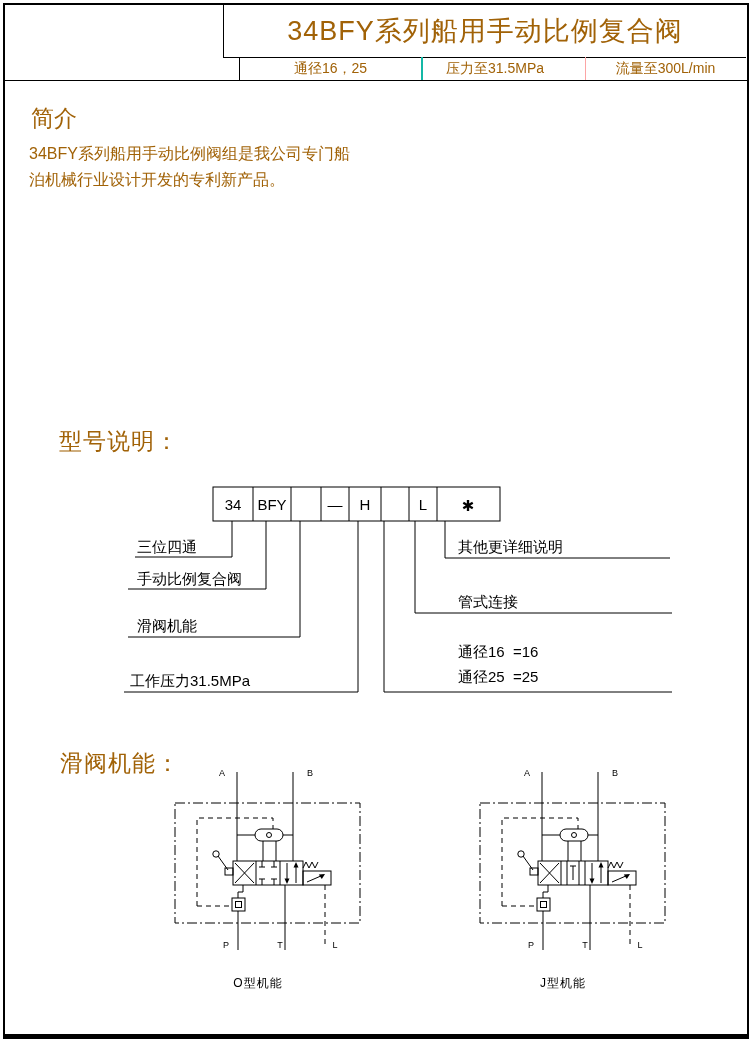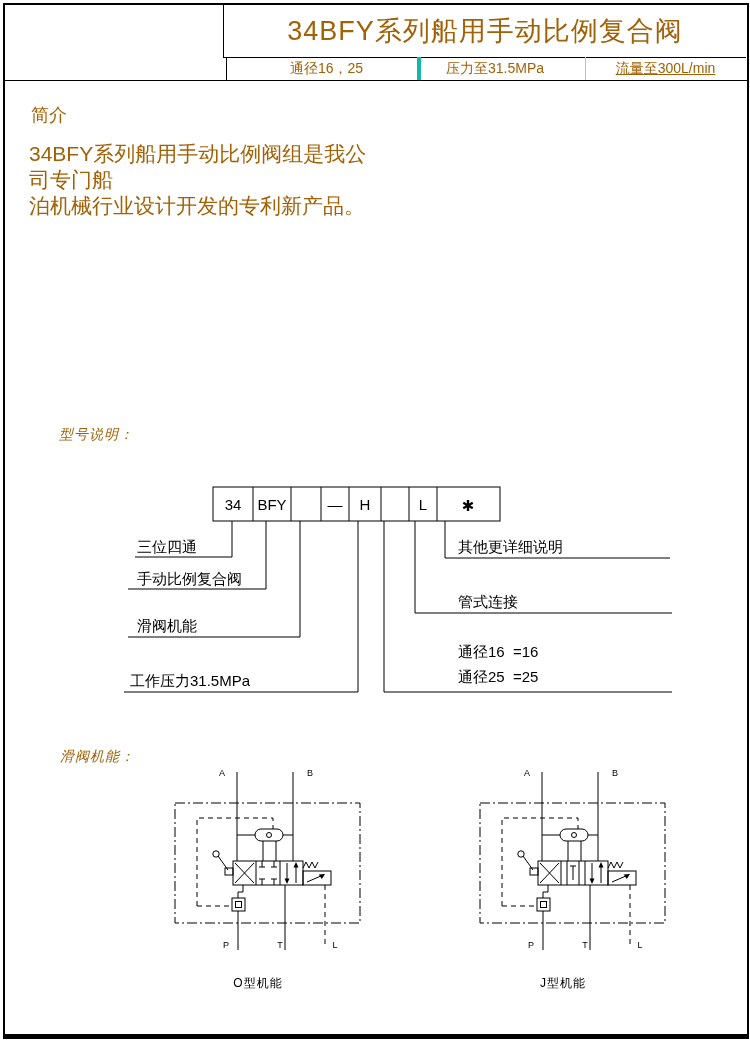--- a/index.html
+++ b/index.html
@@ -14,32 +14,32 @@
   .title-cell{
     position:absolute;left:223px;top:5px;width:522px;height:52px;
     border-bottom:1px solid #000;border-left:1px solid #000;
     display:flex;align-items:center;justify-content:center;
     font-size:27px;letter-spacing:1px;white-space:nowrap;
   }
   .spec-cell{
     position:absolute;top:57px;height:23px;display:flex;align-items:center;justify-content:center;
     font-size:14px;white-space:nowrap;
   }
-  .spec-1{left:226px;width:181px;border-left:1px solid #000;border-right:4px solid #14b8a6;padding-left:9px;}
+  .spec-1{left:239px;width:181px;border-left:1px solid #000;border-right:2px solid #14b8a6;}
   .spec-2{left:405px;width:180px;border-right:1px solid #fca5a5;}
-  .spec-3{left:586px;width:159px;text-decoration:underline;}
+  .spec-3{left:586px;width:159px;}
   .hdr-bottom{position:absolute;left:3px;top:80px;width:744px;border-top:1px solid #000;}
   
-  .intro-heading{position:absolute;left:31px;top:103px;font-size:18px;}
-  .body-par{position:absolute;left:29px;width:352px;font-size:21px;line-height:26px;
+  .intro-heading{position:absolute;left:31px;top:103px;font-size:23px;}
+  .body-par{position:absolute;left:29px;width:352px;font-size:16px;line-height:26px;
     white-space:pre-line;margin:0;}
   .par-1{top:141px;}
   .par-2{top:197px;}
   
-  .section-heading{position:absolute;font-size:14px;letter-spacing:1px;font-style:italic;}
+  .section-heading{position:absolute;font-size:23px;letter-spacing:1px;}
   .model-heading{left:59px;top:426px;}
   .symbols-heading{left:60px;top:748px;}
   
   svg{position:absolute;overflow:visible;}
   svg text{font-family:"Liberation Sans","DejaVu Sans",sans-serif;fill:#000;stroke:none;white-space:pre;}
   .model-svg{left:110px;top:480px;}
   .model-svg text.cell-txt{font-size:15px;text-anchor:middle;}
   .model-svg text.co{font-size:15px;}
   .schematic{width:205px;height:235px;top:758px;}
   .schem-o{left:170px;}

